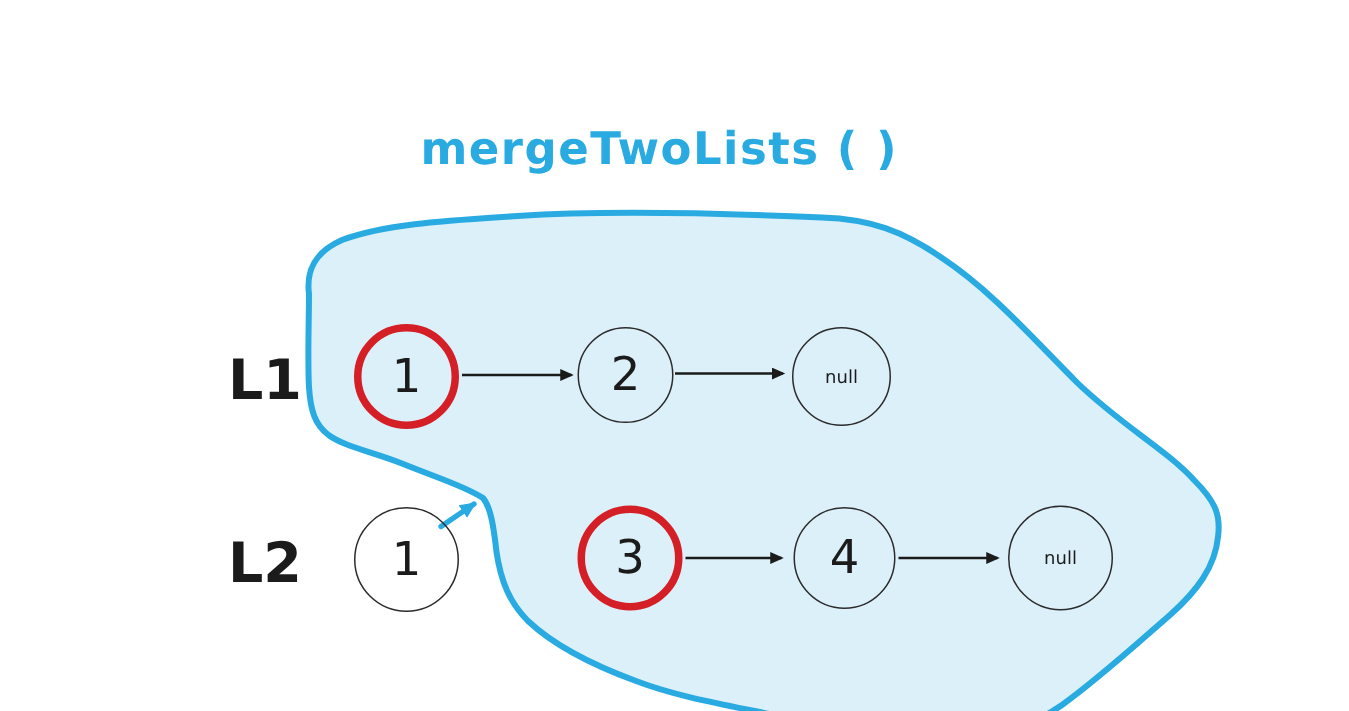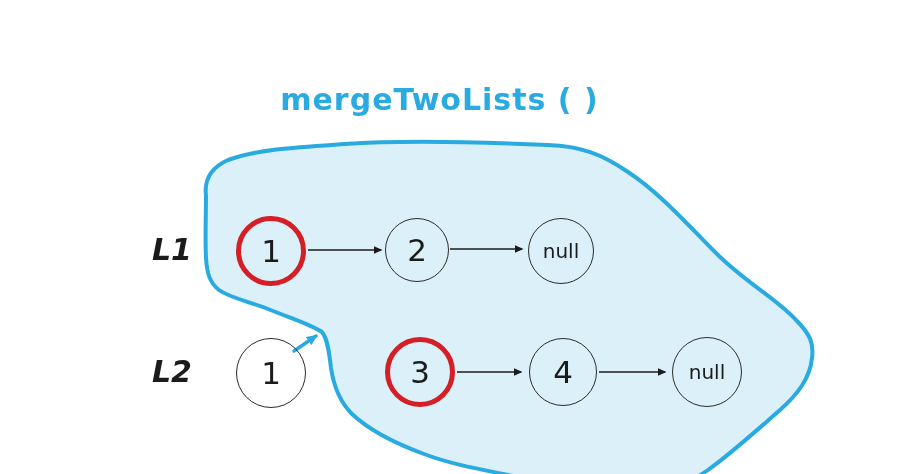--- a/index.html
+++ b/index.html
@@ -21,38 +21,37 @@
   #scene-svg{position:absolute;left:0;top:0;width:899px;height:474px;}
   .title{
     position:absolute;left:0;top:42px;width:899px;
     text-align:center;
     transform:translateX(-10px);
     font-size:30px;font-weight:bold;letter-spacing:1px;
     color:var(--accent-cyan);
   }
   .list-label{
     position:absolute;
-    font-size:30px;font-weight:bold;
+    font-size:37px;font-weight:bold;
     color:var(--text-black);
-    font-style:italic;
   }
   #label-l1{left:152px;top:192px;}
   #label-l2{left:152px;top:314px;text-align:center;}
   .node{
     position:absolute;
     border-radius:50%;
     display:flex;align-items:center;justify-content:center;
     font-size:31px;font-weight:500;
     color:var(--text-black);
     background:transparent;
     box-sizing:border-box;
   }
   .node.normal{border:1.6px solid var(--node-stroke);}
   .node.highlight{border:5px solid var(--highlight-red);}
-  .node.null-node{font-size:20px;}
+  .node.null-node{font-size:12px;}
   
   #l1-n1{left:236px;top:176px;width:70px;height:70px;}
   #l1-n2{left:385px;top:178px;width:64px;height:64px;}
   #l1-null{left:528px;top:178px;width:66px;height:66px;}
   
   #l2-n1{left:236px;top:298px;width:70px;height:70px;}
   #l2-n3{left:385px;top:297px;width:70px;height:70px;}
   #l2-n4{left:529px;top:298px;width:68px;height:68px;}
   #l2-null{left:672px;top:297px;width:70px;height:70px;}
 </style>

